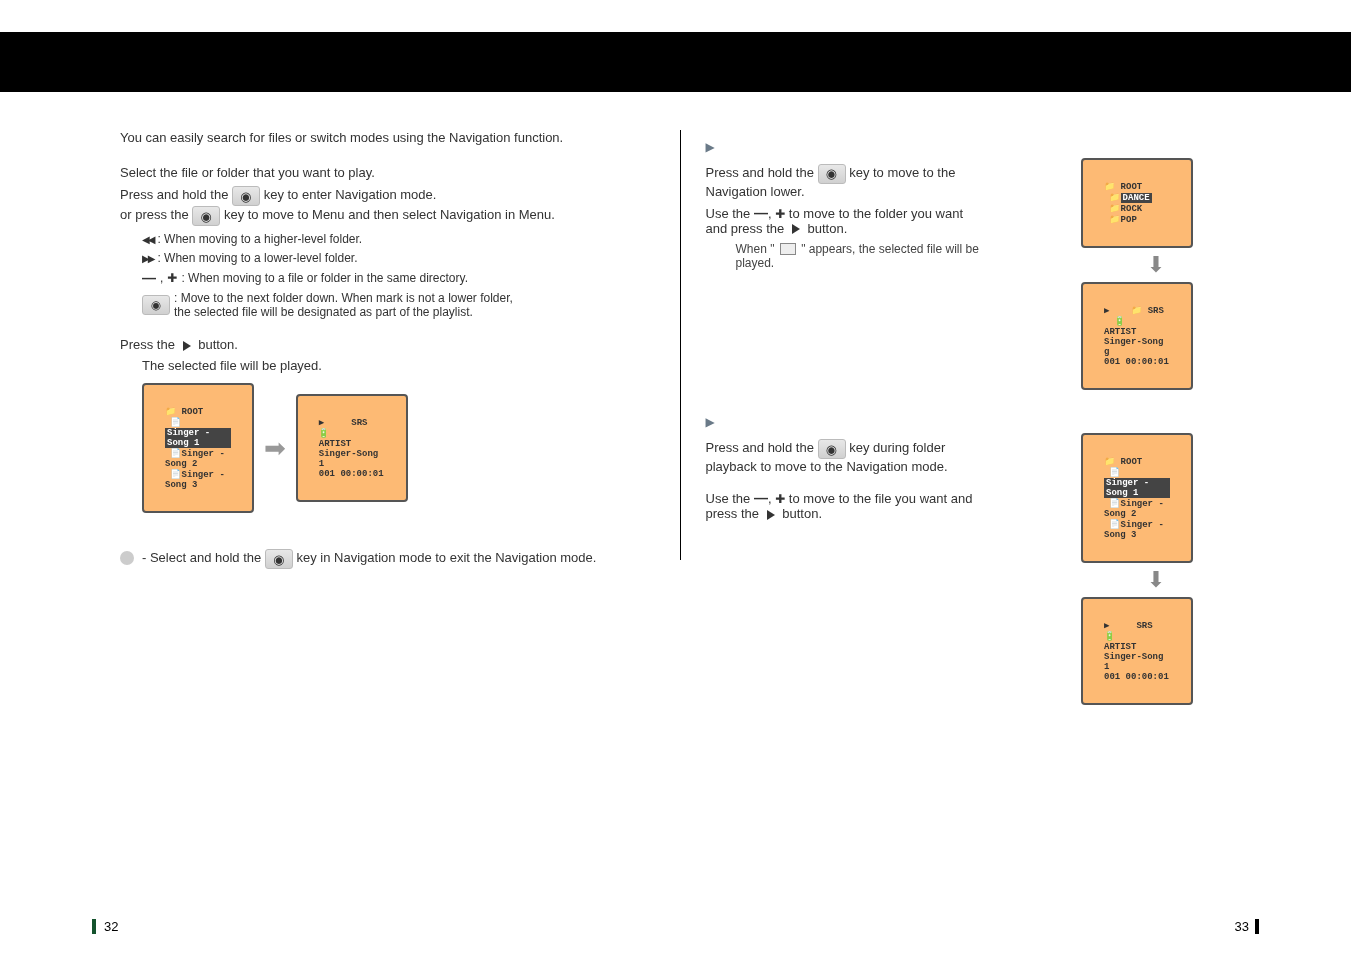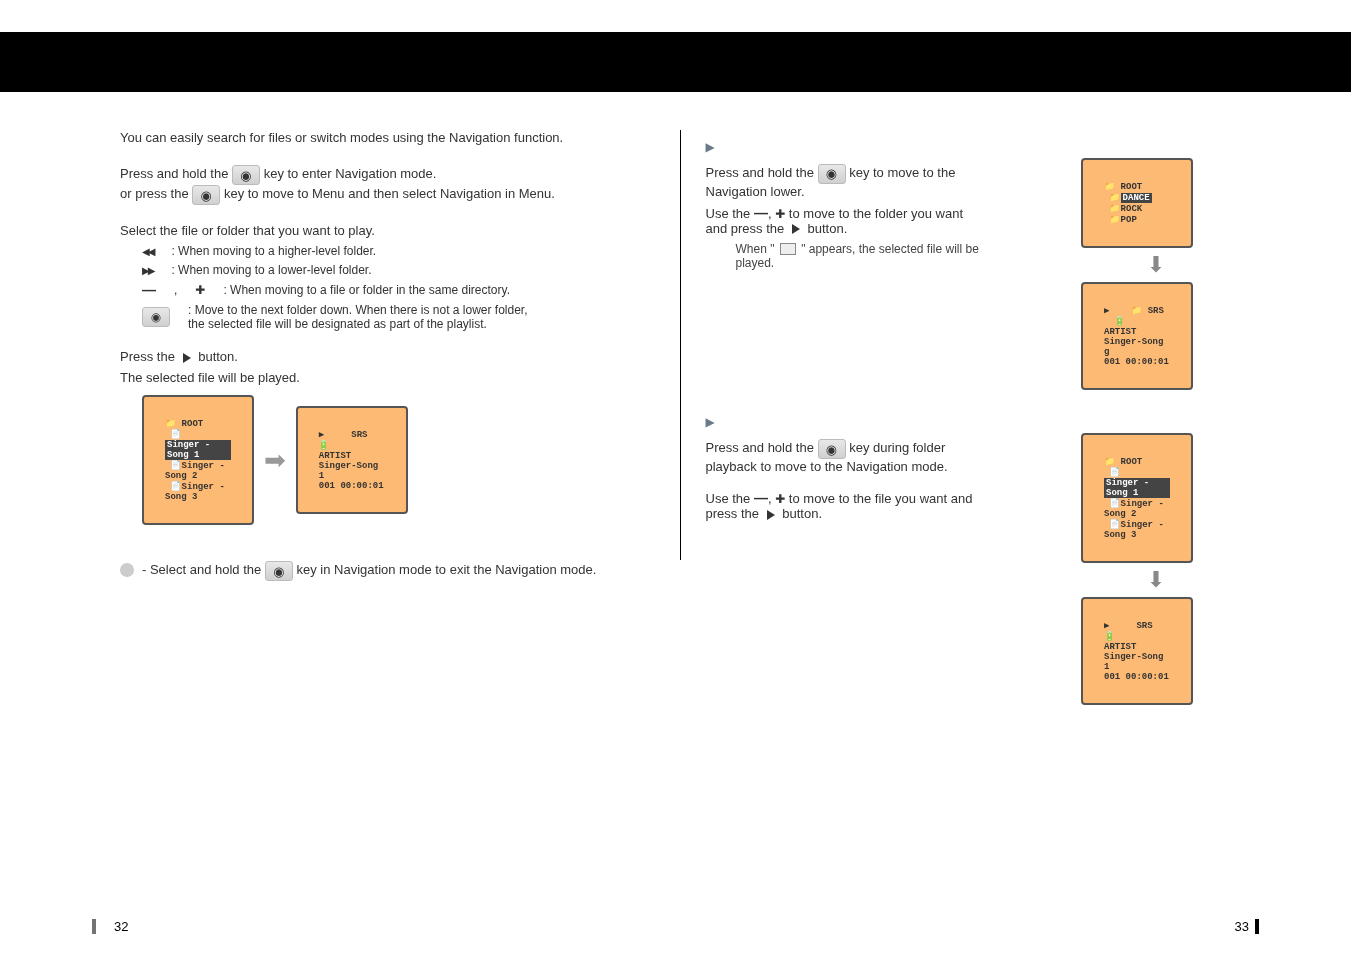--- a/index.html
+++ b/index.html
@@ -41,30 +41,31 @@
     top: 130px;
     height: 430px;
   }
   .intro {
     margin-bottom: 20px;
   }
   .step {
     margin: 6px 0;
   }
   .indent {
+    margin-left: 22px;
   }
   .indent2 {
     margin-left: 30px;
     font-size: 12px;
     color: #444;
   }
   .bullet-row {
     display: flex;
     align-items: center;
-    gap: 18px;
+    gap: 4px;
     margin: 5px 0 5px 22px;
     font-size: 12px;
   }
   .icon-box {
     display: inline-flex;
     align-items: center;
     justify-content: center;
     width: 28px;
     height: 20px;
     background: linear-gradient(180deg,#e8e8e8,#d0d0d0);
@@ -105,21 +106,21 @@
   .arrow-big { font-size: 26px; color:#999; margin: 0 10px; vertical-align:middle;}
   .down-arrow { font-size:22px; color:#888; text-align:center; margin:4px 0;}
   .screens-row { display:flex; align-items:center; margin:10px 0 0 22px;}
   .note-row { display:flex; gap:8px; align-items:flex-start; margin-top:36px;}
   .note-bullet {
     width:14px; height:14px; border-radius:50%; background:#ccc; margin-top:2px; flex-shrink:0;
   }
   .page-num-left, .page-num-right {
     position:absolute; bottom:20px; font-size:13px;
   }
-  .page-num-left { left:92px; border-left:4px solid #737373; padding-left:18px;}
+  .page-num-left { left:92px; border-left:4px solid #14532d; padding-left:8px;}
   .page-num-right { right:92px; border-right:4px solid #000; padding-right:6px;}
   .right-block {
     display:flex; gap:4px; align-items:flex-start; margin-bottom:24px;
   }
   .right-text { flex:1; }
   .right-screens { width:150px;}
   .triangle-cue {
     color:#6a7a88; font-size:12px; display:inline-block; vertical-align:middle;
   }
   .tiny-icon {
@@ -133,49 +134,49 @@
 </style>
 </head>
 <body>
 
 <div class="black-bar"></div>
 
 <div class="content">
 
   <div class="left-col">
     <div class="intro">You can easily search for files or switch modes using the Navigation function.</div>
+
+    <div class="step" style="margin-top:18px">Select the file or folder that you want to play.</div>
 
     <div class="step">
       <span>Press and hold the</span>
       <span class="icon-box">◉</span>
       <span>key to enter Navigation mode.</span><br>
       <span>or press the</span>
       <span class="icon-box">◉</span>
       <span>key to move to Menu and then select Navigation in Menu.</span>
     </div>
 
-    <div class="step" style="margin-top:18px">Select the file or folder that you want to play.</div>
-
     <div class="bullet-row">
       <span class="rewind"></span>
       <span>: When moving to a higher-level folder.</span>
     </div>
     <div class="bullet-row">
       <span class="ffwd"></span>
       <span>: When moving to a lower-level folder.</span>
     </div>
     <div class="bullet-row">
       <span class="minus"></span>,
       <span class="plus"></span>
       <span>: When moving to a file or folder in the same directory.</span>
     </div>
     <div class="bullet-row">
       <span class="icon-box">◉</span>
       <span>
-        <span>: Move to the next folder down. When there is not a lower folder,</span><br>
+        <span>: Move to the next folder down. When mark is not a lower folder,</span><br>
         <span>the selected file will be designated as part of the playlist.</span>
       </span>
     </div>
 
     <div class="step" style="margin-top:18px">
       <span>Press the</span>
       <span class="play-tri"></span>
       <span>button.</span>
     </div>
     <div class="indent">The selected file will be played.</div>

